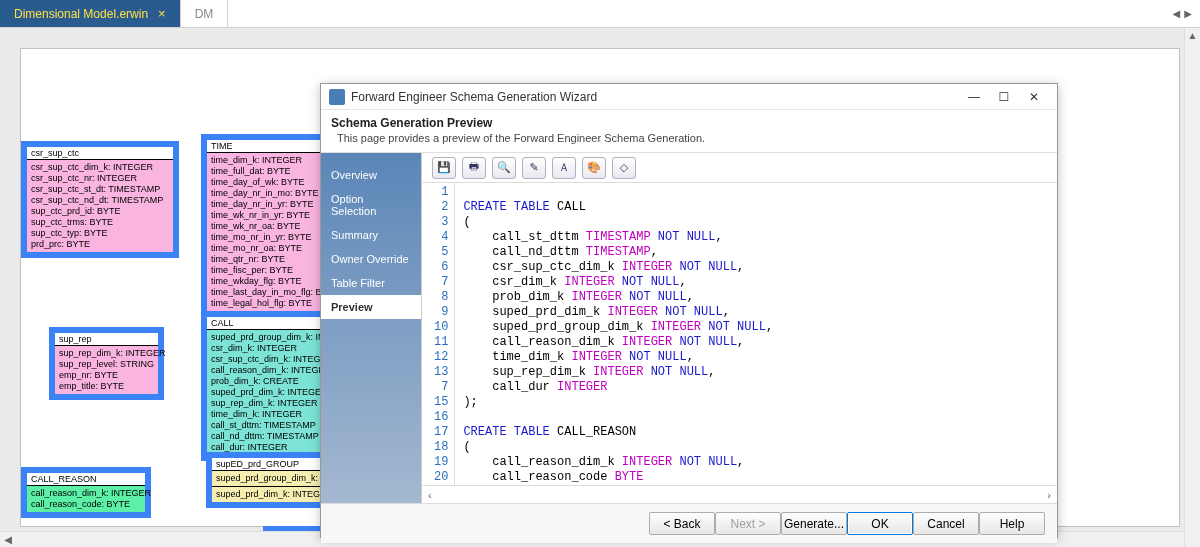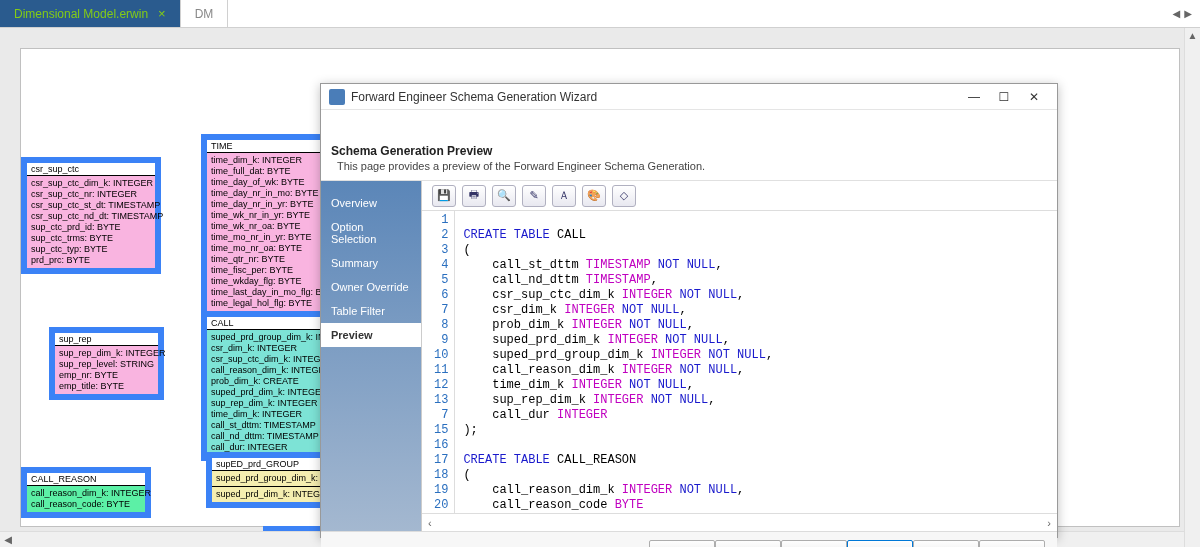--- a/index.html
+++ b/index.html
@@ -1,20 +1,20 @@
 <!DOCTYPE html>
 <html><head>
 <meta charset="utf-8">
 <style>
 * { box-sizing: border-box; margin: 0; padding: 0; }
 body { font-family: "Segoe UI", Tahoma, sans-serif; font-size: 11px; background: #f5f5f5; width: 1200px; height: 547px; overflow: hidden; position: relative; }
 
 .tab-bar { height: 28px; background: #fff; border-bottom: 1px solid #d0d0d0; display: flex; align-items: stretch; }
 .tab { padding: 0 14px; display: flex; align-items: center; font-size: 12px; border-right: 1px solid #d0d0d0; cursor: pointer; }
-.tab.active { background: #2a5b8e; color: #84cc16; }
+.tab.active { background: #2a5b8e; color: #fde047; }
 .tab-inactive { color: #888; }
 .tab .close { margin-left: 10px; font-size: 13px; }
 .scroll-tabs { margin-left: auto; display: flex; align-items: center; padding: 0 8px; color: #666; font-size: 10px; gap: 4px; }
 
 .canvas-area { position: absolute; top: 28px; left: 0; right: 0; bottom: 0; background: #eaeaea; overflow: hidden; }
 .canvas-inner { position: absolute; top: 20px; left: 20px; right: 20px; bottom: 20px; background: #fff; border: 1px solid #c0c0c0; }
 
 .entity { position: absolute; border: 6px solid #3b82f6; font-size: 9px; font-family: Tahoma, sans-serif; }
 .entity-title { padding: 1px 4px; font-weight: normal; }
 .entity-body { padding: 2px 4px; border-top: 1px solid #000; line-height: 11px; white-space: nowrap; }
@@ -26,21 +26,21 @@
 .entity.green .entity-title { background: #fff; }
 .entity.yellow { background: #f5eeb0; }
 .entity.yellow .entity-title { background: #fff; }
 .entity .fk-sec { border-top: 1px solid #000; padding: 2px 4px; line-height: 11px; white-space: nowrap; }
 
 .wizard { position: absolute; top: 83px; left: 320px; width: 738px; height: 455px; background: #fff; border: 1px solid #999; box-shadow: 0 2px 10px rgba(0,0,0,0.25); font-size: 12px; }
 .wizard-titlebar { height: 26px; display: flex; align-items: center; padding: 0 8px; border-bottom: 1px solid #e5e5e5; }
 .wizard-titlebar .tb-icon { width: 16px; height: 16px; background: #4a7db8; border-radius: 2px; margin-right: 6px; }
 .wizard-titlebar .title { flex: 1; color: #333; font-size: 12px; }
 .wizard-titlebar .win-btn { width: 30px; text-align: center; color: #333; cursor: pointer; font-family: "Segoe UI Symbol", sans-serif; }
-.wizard-header { padding: 6px 10px 8px 10px; border-bottom: 1px solid #e0e0e0; margin-top: 28px; }
+.wizard-header { padding: 6px 10px 8px 10px; border-bottom: 1px solid #e0e0e0; }
 .wizard-header .h1 { font-weight: bold; font-size: 12px; color: #222; }
 .wizard-header .h2 { font-size: 11px; color: #444; margin-top: 2px; padding-left: 6px; }
 
 .wizard-body { display: flex; height: 350px; }
 .wizard-sidebar { width: 100px; background: linear-gradient(to bottom, #5b86b8 0%, #a4b8d0 100%); padding-top: 10px; }
 .wizard-sidebar .step { padding: 6px 10px; color: #fff; font-size: 11px; cursor: pointer; }
 .wizard-sidebar .step.active { background: #fff; color: #333; font-weight: bold; }
 
 .wizard-content { flex: 1; display: flex; flex-direction: column; border-left: 1px solid #ccc; }
 .toolbar { height: 30px; display: flex; align-items: center; padding: 4px 10px; gap: 6px; border-bottom: 1px solid #ddd; }
@@ -81,21 +81,21 @@
   </div>
   <div class="scroll-tabs">
     <span>◀</span>
     <span>▶</span>
   </div>
 </div>
 
 <div class="canvas-area">
   <div class="canvas-inner">
 
-    <div class="entity pink" style="top:108px; left:0px; width:140px;">
+    <div class="entity pink" style="top:92px; left:0px; width:158px;">
       <div class="entity-title">csr_sup_ctc</div>
       <div class="entity-body" id="ent-csr">
           <div>csr_sup_ctc_dim_k: INTEGER</div>
           <div>csr_sup_ctc_nr: INTEGER</div>
           <div>csr_sup_ctc_st_dt: TIMESTAMP</div>
           <div>csr_sup_ctc_nd_dt: TIMESTAMP</div>
           <div>sup_ctc_prd_id: BYTE</div>
           <div>sup_ctc_trms: BYTE</div>
           <div>sup_ctc_typ: BYTE</div>
           <div>prd_prc: BYTE</div>

